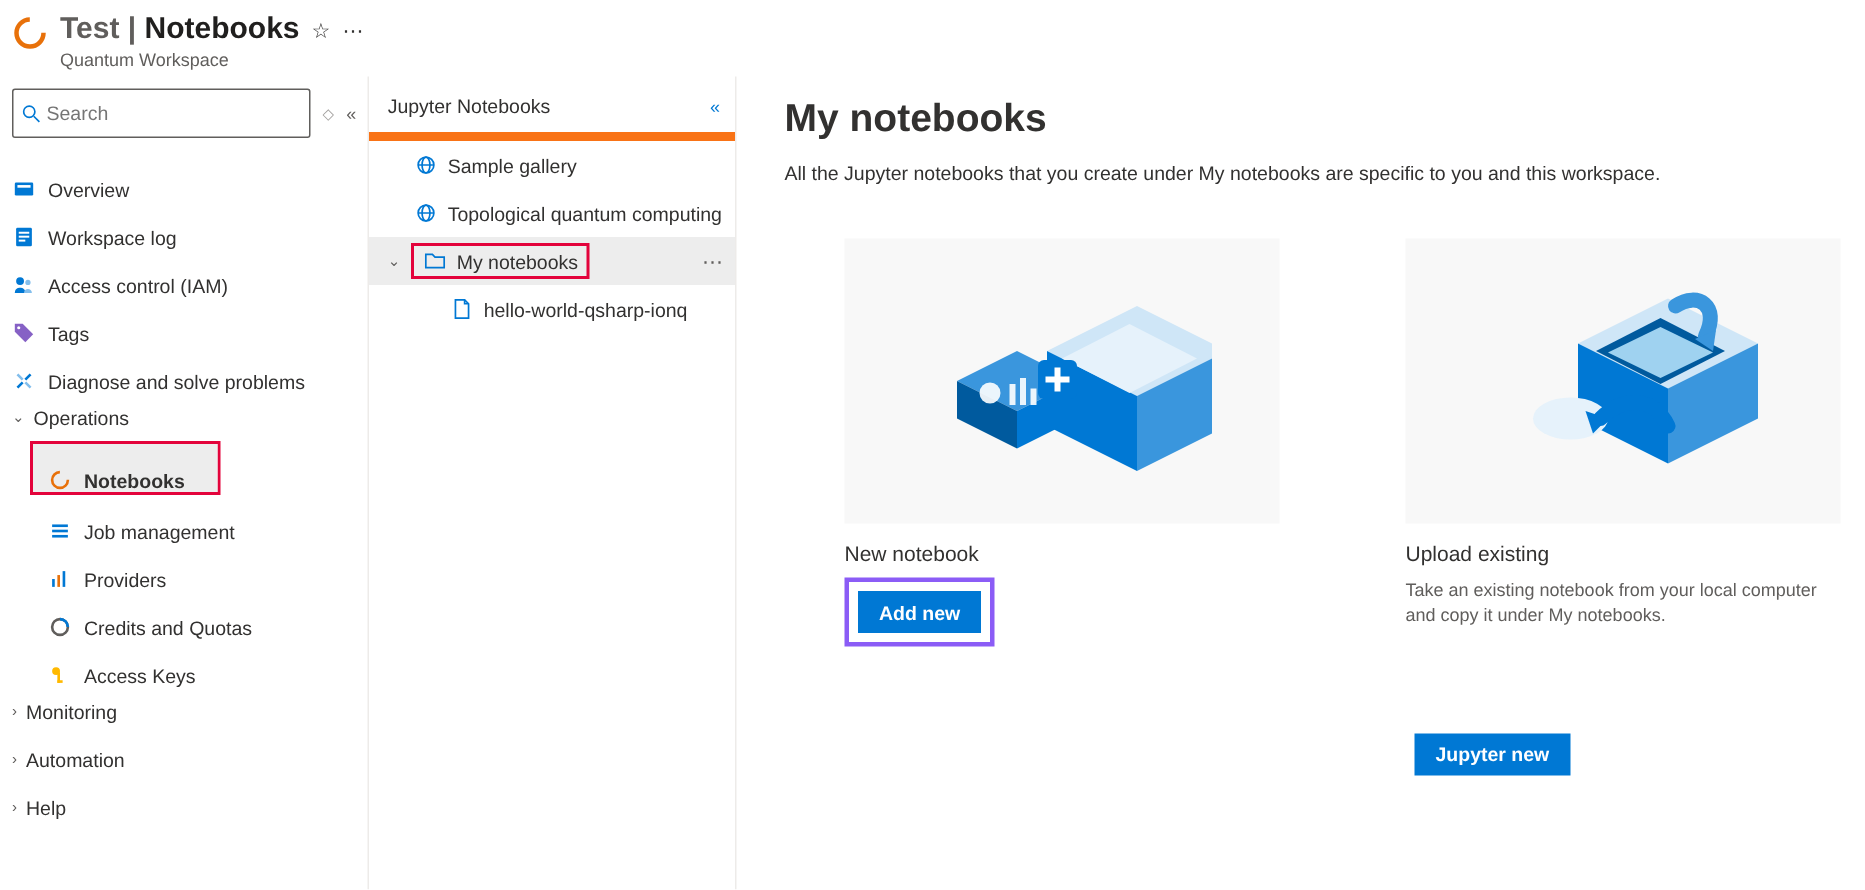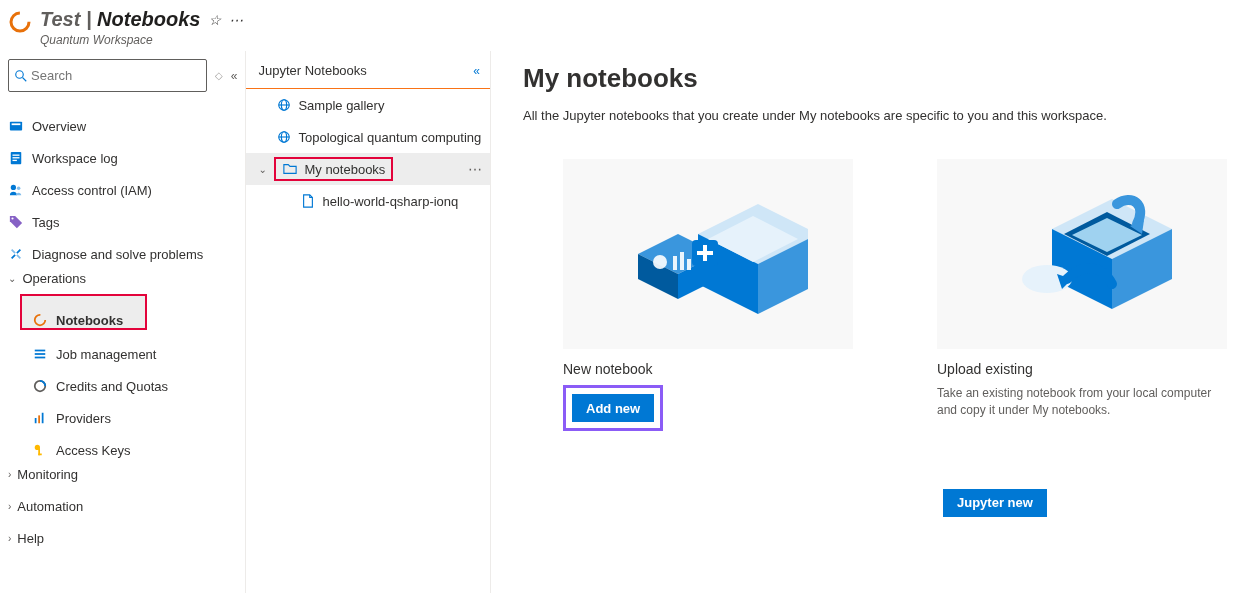--- a/index.html
+++ b/index.html
@@ -1,18 +1,18 @@
 <!DOCTYPE html>
 <html><head>
 <meta charset="utf-8">
 <style>
 * { box-sizing: border-box; margin: 0; padding: 0; }
 body { font-family: "Segoe UI", Arial, sans-serif; font-size: 13px; color: #323130; background: #fff; width: 1243px; height: 593px; overflow: hidden; }
 .root { display: flex; flex-direction: column; height: 100%; }
-.header { display: flex; align-items: flex-start; padding: 8px 8px 4px 8px; font-style: italic; }
+.header { display: flex; align-items: flex-start; padding: 8px 8px 4px 8px; }
 .logo-ring { width: 24px; height: 24px; margin-right: 8px; margin-top: 2px; }
 .title-block { display: flex; align-items: center; gap: 8px; }
 .title-main { font-size: 20px; font-weight: 600; color: #605e5c; }
 .title-sub { font-size: 20px; font-weight: 600; color: #201f1e; }
 .subtitle { font-size: 12px; color: #605e5c; margin-top: 2px; }
 .header-icon { cursor: pointer; font-size: 14px; }
 .body { display: flex; flex: 1; }
 .col1 { width: 262px; border-right: 1px solid #edebe9; padding-top: 8px; }
 .col2 { width: 260px; border-right: 1px solid #edebe9; }
 .col3 { flex: 1; padding: 12px 16px 0 32px; }
@@ -20,21 +20,21 @@
 .search-box { flex: 1; border: 1px solid #605e5c; border-radius: 2px; height: 33px; display: flex; align-items: center; padding: 0 6px; color: #605e5c; gap: 4px; width: 184px; }
 .search-box input { border: none; outline: none; font-size: 13px; flex: 1; background: transparent; }
 .nav-item { display: flex; align-items: flex-end; height: 32px; padding: 0 8px 0 8px; cursor: pointer; gap: 8px; }
 .nav-item.lvl2 { padding-left: 32px; }
 .nav-item.selected { background: #ededed; font-weight: 600; }
 .nav-icon { width: 16px; height: 16px; display: flex; align-items: center; justify-content: center; }
 .chevron { font-size: 10px; color: #605e5c; }
 .section-head { display: flex; align-items: center; height: 32px; padding: 0 8px; cursor: pointer; gap: 6px; }
 .highlight-frame { border: 2px solid #e3033b; }
 .highlight-frame-nav { border: 2px solid #e3033b; margin-left: 20px; margin-right: 98px; }
-.col2-head { display: flex; align-items: center; justify-content: space-between; padding: 12px 10px 10px 12px; border-bottom: 1px solid #f97316; color: #323130; }
+.col2-head { display: flex; align-items: center; justify-content: space-between; padding: 12px 10px 10px 12px; border-bottom: 6px solid #f97316; color: #323130; }
 .col2-head .collapse { color: #0078d4; font-size: 12px; cursor: pointer; }
 .tree-item { display: flex; align-items: center; height: 32px; cursor: pointer; gap: 6px; padding-left: 30px; padding-right: 8px; }
 .tree-item.grandchild { padding-left: 54px; }
 .tree-item.selected { background: #ededed; }
 .tree-chevron { font-size: 10px; color: #605e5c; width: 10px; }
 .ellipsis { margin-left: auto; color: #605e5c; font-size: 14px; }
 .page-title { font-size: 26px; font-weight: 600; margin-bottom: 14px; }
 .page-desc { font-size: 13px; color: #323130; margin-bottom: 36px; }
 .cards { display: flex; gap: 44px; }
 .card { width: 290px; display: flex; flex-direction: column; margin-left: 40px; }
@@ -155,35 +155,35 @@
               <rect x="2" y="3" width="12" height="2" fill="#0078d4"></rect>
               <rect x="2" y="7" width="12" height="2" fill="#0078d4"></rect>
               <rect x="2" y="11" width="12" height="2" fill="#0078d4"></rect>
             </svg>
           </span>
         <span>Job management</span>
       </div>
       <div class="nav-item lvl2">
         <span class="nav-icon">
             <svg width="14" height="14" viewBox="0 0 16 16">
-              <circle cx="8" cy="8" r="6" fill="none" stroke="#605e5c" stroke-width="2"></circle>
-              <path d="M8 2 A6 6 0 0 1 14 8" stroke="#0078d4" stroke-width="2" fill="none"></path>
-            </svg>
-          </span>
-        <span>Credits and Quotas</span>
-      </div>
-      <div class="nav-item lvl2">
-        <span class="nav-icon">
-            <svg width="14" height="14" viewBox="0 0 16 16">
               <rect x="2" y="8" width="2" height="6" fill="#0078d4"></rect>
               <rect x="6" y="5" width="2" height="9" fill="#e8710a"></rect>
               <rect x="10" y="2" width="2" height="12" fill="#0078d4"></rect>
             </svg>
           </span>
         <span>Providers</span>
+      </div>
+      <div class="nav-item lvl2">
+        <span class="nav-icon">
+            <svg width="14" height="14" viewBox="0 0 16 16">
+              <circle cx="8" cy="8" r="6" fill="none" stroke="#605e5c" stroke-width="2"></circle>
+              <path d="M8 2 A6 6 0 0 1 14 8" stroke="#0078d4" stroke-width="2" fill="none"></path>
+            </svg>
+          </span>
+        <span>Credits and Quotas</span>
       </div>
       <div class="nav-item lvl2">
         <span class="nav-icon">
             <svg width="14" height="14" viewBox="0 0 16 16">
               <circle cx="5" cy="5" r="3" fill="#ffb900"></circle>
               <rect x="6" y="6" width="2" height="8" fill="#ffb900"></rect>
               <rect x="6" y="12" width="4" height="2" fill="#ffb900"></rect>
             </svg>
           </span>
         <span>Access Keys</span>

